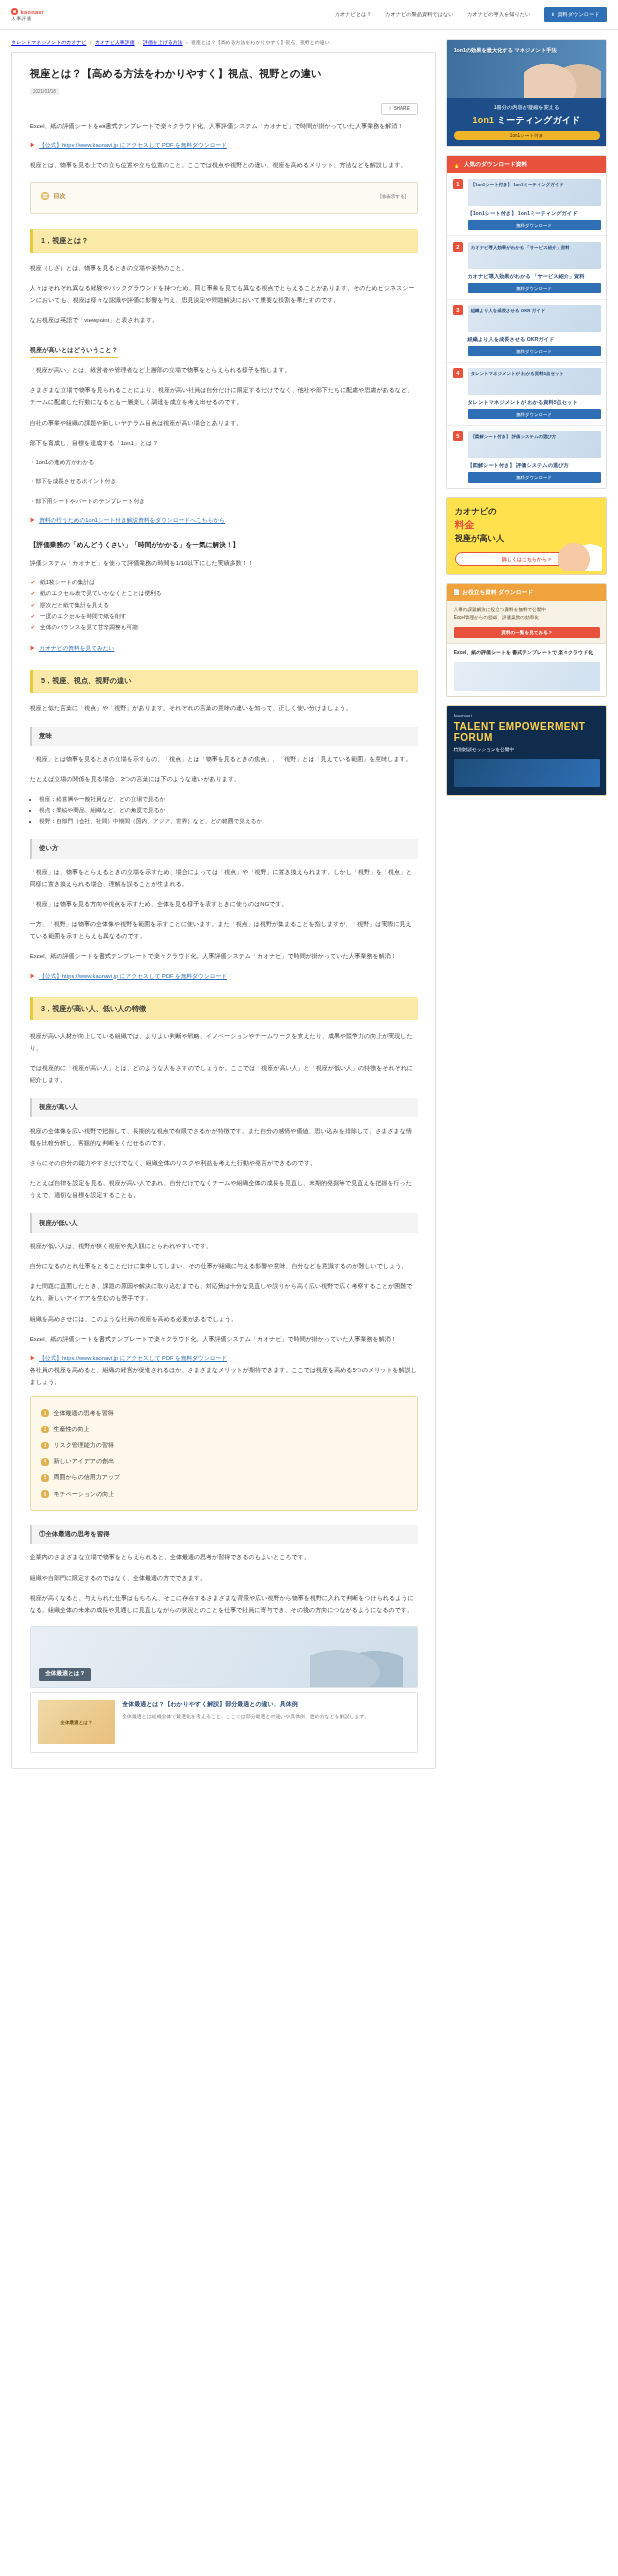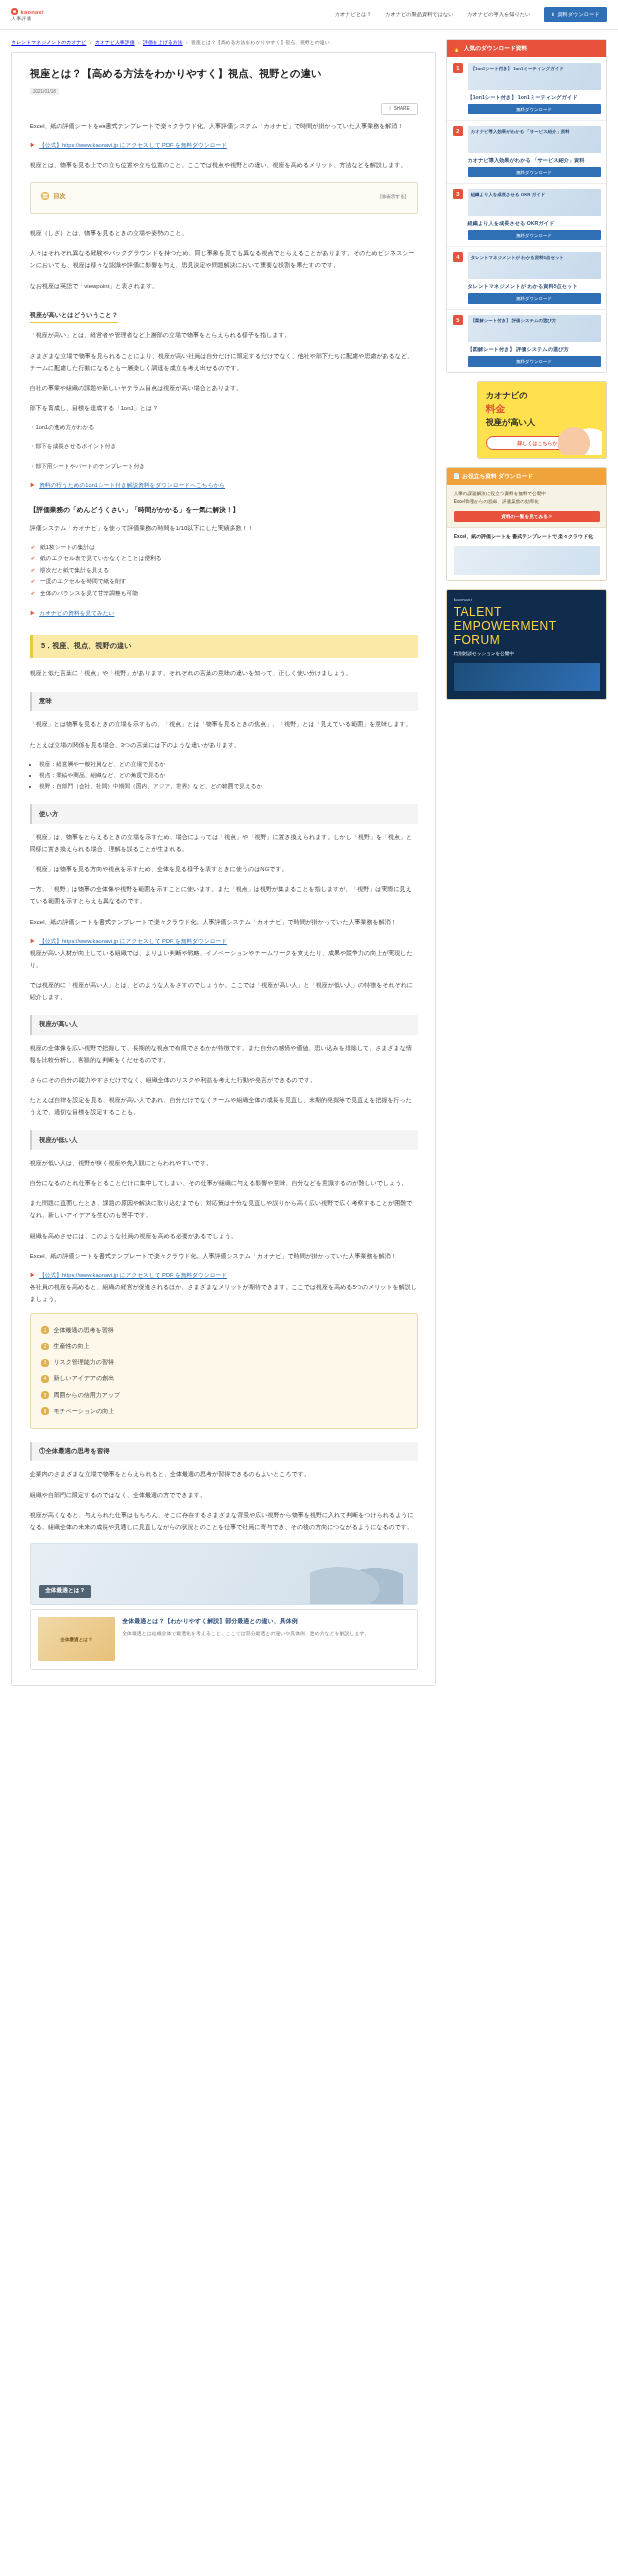--- a/index.html
+++ b/index.html
@@ -287,21 +287,21 @@
   }
   .rank-title { font-size: 5.2px; font-weight: bold; color: #2f4f7a; line-height: 1.6; }
   .rank-btn {
     margin-top: 3.1px; background: #2f6fb5; color: #fff; font-size: 4.4px;
     text-align: center; border-radius: 1px; padding: 2.6px 0;
   }
 
   .promo {
     border-radius: 2.1px; margin-bottom: 8.2px; overflow: hidden; border: 0.5px solid #e0d6bd;
   }
-  .promo-yellow { background: #ffe14d; padding: 8.2px 7.2px; position: relative; margin-left: 31px; }
+  .promo-yellow { background: #ffe14d; padding: 8.2px 7.2px; position: relative; }
   .promo-yellow .t1 { font-size: 8.2px; font-weight: bold; color: #2b2b2b; line-height: 1.5; }
   .promo-yellow .t1 em { color: #e8513c; font-style: normal; font-size: 9.8px; }
   .promo-yellow .btn {
     margin-top: 6.2px; background: #fff; border: 1px solid #e8513c; color: #e8513c;
     font-size: 4.9px; font-weight: bold; text-align: center; border-radius: 7.2px; padding: 3.1px 0;
   }
   .promo-yellow .ppl {
     position: absolute; right: 4.1px; bottom: 3.1px; width: 47px; height: 40px;
     background: radial-gradient(ellipse at 40% 70%, #f7c9a4 0 40%, transparent 41%),
                 radial-gradient(ellipse at 75% 78%, #fff 0 40%, transparent 41%);
@@ -322,21 +322,21 @@
   .promo-white .pw-t { font-size: 4.9px; font-weight: bold; color: #333; line-height: 1.7; }
   .promo-white .pw-img {
     height: 29px; margin-top: 4.1px; border-radius: 1px;
     background: linear-gradient(120deg,#e6eef6,#cfe0ee);
   }
 
   .promo-forum { background: #0f2c4d; padding: 7.2px 6.2px; position: relative; }
   .promo-forum .fl {
     font-size: 4.4px; color: #cfe0f2; letter-spacing: 0.5px; margin-bottom: 3.1px;
   }
-  .promo-forum .ft { font-size: 12px; font-weight: normal; color: #ffd24a; letter-spacing: 0.5px; }
+  .promo-forum .ft { font-size: 10px; font-weight: bold; color: #ffd24a; letter-spacing: 0.5px; }
   .promo-forum .ft2 { font-size: 4.6px; color: #fff; margin-top: 3.1px; line-height: 1.7; }
   .promo-forum .ppl {
     margin-top: 5.2px; height: 28px; border-radius: 1px;
     background: linear-gradient(120deg,#1d4e7a,#2f6fb5);
   }
 </style>
 </head>
 <body>
 
 <div class="site-header">
@@ -398,20 +398,21 @@
       
       <div class="toc">
         <div class="toc-head">
           <span class="ic">☰</span>
           <span>目次</span>
           <span class="toc-toggle">[非表示する]</span>
         </div>
       </div>
 
       
+      <h2 class="sec">1．視座とは？</h2>
       <div class="para">視座（しざ）とは、物事を見るときの立場や姿勢のこと。</div>
       <div class="para">人々はそれぞれ異なる経験やバックグラウンドを持つため、同じ事象を見ても異なる視点でとらえることがあります。そのためビジネスシーンにおいても、視座は様々な認識や評価に影響を与え、思見決定や問題解決において重要な役割を果たすのです。</div>
       <div class="para">なお視座は英語で「viewpoint」と表されます。</div>
 
       <h4 class="sub2">視座が高いとはどういうこと？</h4>
       <div class="para">「視座が高い」とは、経営者や管理者など上層部の立場で物事をとらえられる様子を指します。</div>
       <div class="para">さまざまな立場で物事を見られることにより、視座が高い社員は自分だけに限定するだけでなく、他社や部下たちに配慮や思慮があるなど、チームに配慮した行動になるとも一層楽しく調達を成立を考え出せるのです。</div>
       <div class="para">自社の事業や組織の課題や新しいヤテラム目点は視座が高い場合とあります。</div>
       <div class="para">部下を育成し、目標を達成する「1on1」とは？</div>
       <div class="para small">・1on1の進め方がわかる</div>
@@ -454,20 +455,21 @@
       <div class="para">「視座」は、物事をとらえるときの立場を示すため、場合によっては「視点」や「視野」に置き換えられます。しかし「視野」を「視点」と同様に置き換えられる場合、理解を誤ることが生まれる。</div>
       <div class="para">「視座」は物事を見る方向や視点を示すため、全体を見る様子を表すときに使うのはNGです。</div>
       <div class="para">一方、「視野」は物事の全体像や視野を範囲を示すことに使います。また「視点」は視野が集まることを指しますが、「視野」は実際に見えている範囲を示すとらえも異なるのです。</div>
       <div class="para">Excel、紙の評価シートを書式テンプレートで楽々クラウド化。人事評価システム「カオナビ」で時間が掛かっていた人事業務を解消！</div>
       <div class="dl-line">
         <span class="bullet">▶</span>
         <a class="inline-link" href="#">【公式】https://www.kaonavi.jp にアクセスして PDF を無料ダウンロード</a>
       </div>
 
       
+      <h2 class="sec">3．視座が高い人、低い人の特徴</h2>
       <div class="para">視座が高い人材が向上している組織では、よりよい判断や戦略、イノベーションやチームワークを支えたり、成果や競争力の向上が実現したり。</div>
       <div class="para">では視座的に「視座が高い人」とは、どのような人をさすのでしょうか。ここでは「視座が高い人」と「視座が低い人」の特徴をそれぞれに紹介します。</div>
 
       <h3 class="sub">視座が高い人</h3>
       <div class="para">視座の全体像を広い視野で把握して、長期的な視点で有限でさるかが特徴です。また自分の感情や価値、思い込みを排除して、さまざまな情報を比較分析し、客観的な判断をくだせるのです。</div>
       <div class="para">さらにその自分の能力やすさだけでなく、組織全体のリスクや利益を考えた行動や発言ができるのです。</div>
       <div class="para">たとえば自律を設定を見る、視座が高い人であれ、自分だけでなくチームや組織全体の成長を見直し、末期的発掘等で見直えを把握を行ったうえで、適切な目標を設定することも。</div>
 
       <h3 class="sub">視座が低い人</h3>
       <div class="para">視座が低い人は、視野が狭く視座や先入観にとらわれやすいです。</div>
@@ -528,20 +530,35 @@
           <div class="bc-title">全体最適とは？【わかりやすく解説】部分最適との違い、具体例</div>
           <div class="bc-desc">全体最適とは組織全体で最適化を考えること。ここでは部分最適との違いや具体例、進め方などを解説します。</div>
         </div>
       </div>
 
     </div>
   </div>
 
   <div class="side-col">
 
+    <div class="side-hero">
+      <div class="band">
+        <div class="cap">1on1の効果を最大化する
+マネジメント手法</div>
+        <div class="ppl"></div>
+      </div>
+      <div class="blue">
+        <div class="l1">1冊分の内容が凝縮を変える</div>
+        <div class="l2">
+          <em>1on1</em>
+          <span>ミーティングガイド</span>
+        </div>
+        <div class="l3">1on1シート付き</div>
+      </div>
+    </div>
 
     <div class="side-block">
       <div class="sb-head">
         <span>🔥</span>
         <span>人気のダウンロード資料</span>
       </div>
 
       <div class="rank-item">
         <div class="rank-no">1</div>
         <div class="rank-body">

